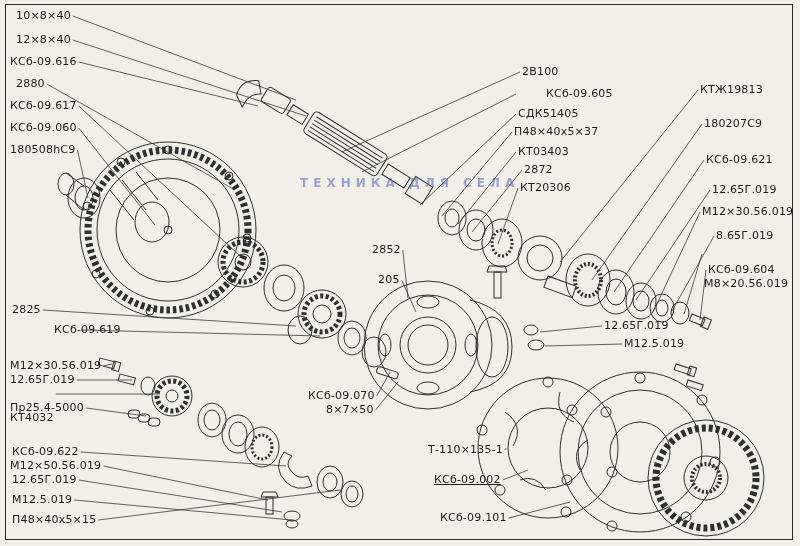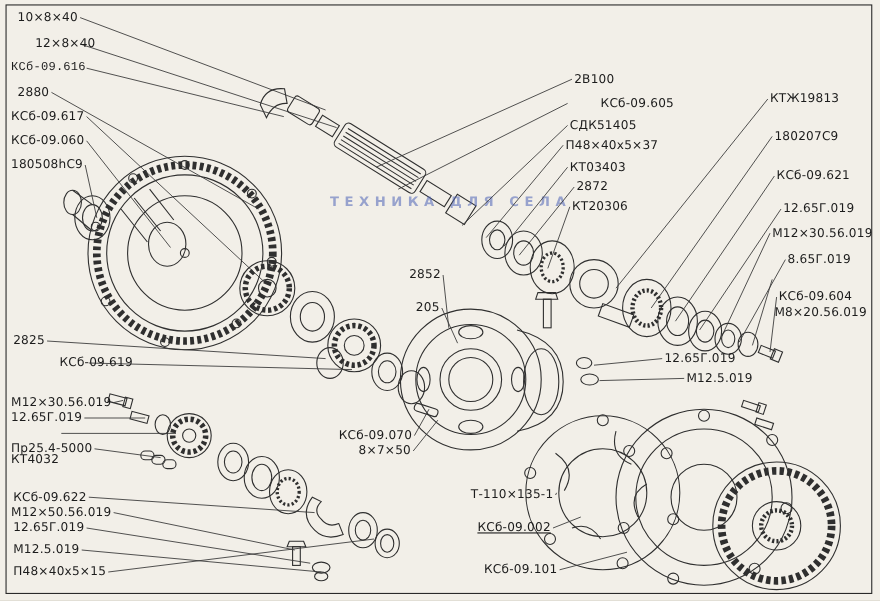--- a/index.html
+++ b/index.html
@@ -242,22 +242,22 @@
       <line x1="375.640625" y1="410" x2="398" y2="382"></line>
       <line x1="602" y1="326" x2="540" y2="332"></line>
       <line x1="622" y1="344" x2="545" y2="346"></line>
       <line x1="505.078125" y1="450" x2="506" y2="448"></line>
       <line x1="502.734375" y1="480" x2="528" y2="470"></line>
       <line x1="508.734375" y1="518" x2="570" y2="502"></line>
     </svg>
 
   <div id="labels">
       <div class="lbl" style="left: 16px; top: 10px;">10×8×40</div>
-      <div class="lbl" style="left: 32px; top: 34px;">12×8×40</div>
-      <div class="lbl" style="left: 10px; top: 56px; font-family: Liberation Mono, monospace;">КСб-09.616</div>
+      <div class="lbl" style="left: 16px; top: 34px;">12×8×40</div>
+      <div class="lbl" style="left: 10px; top: 56px;">КСб-09.616</div>
       <div class="lbl" style="left: 16px; top: 78px;">2880</div>
       <div class="lbl" style="left: 10px; top: 100px;">КСб-09.617</div>
       <div class="lbl" style="left: 10px; top: 122px;">КСб-09.060</div>
       <div class="lbl" style="left: 10px; top: 144px;">180508hС9</div>
       <div class="lbl" style="left: 522px; top: 66px;">2В100</div>
       <div class="lbl" style="left: 518px; top: 88px; margin-left: 28px;">КСб-09.605</div>
       <div class="lbl" style="left: 518px; top: 108px;">СДК51405</div>
       <div class="lbl" style="left: 514px; top: 126px;">П48×40х5×37</div>
       <div class="lbl" style="left: 518px; top: 146px;">КТ03403</div>
       <div class="lbl" style="left: 524px; top: 164px;">2872</div>

